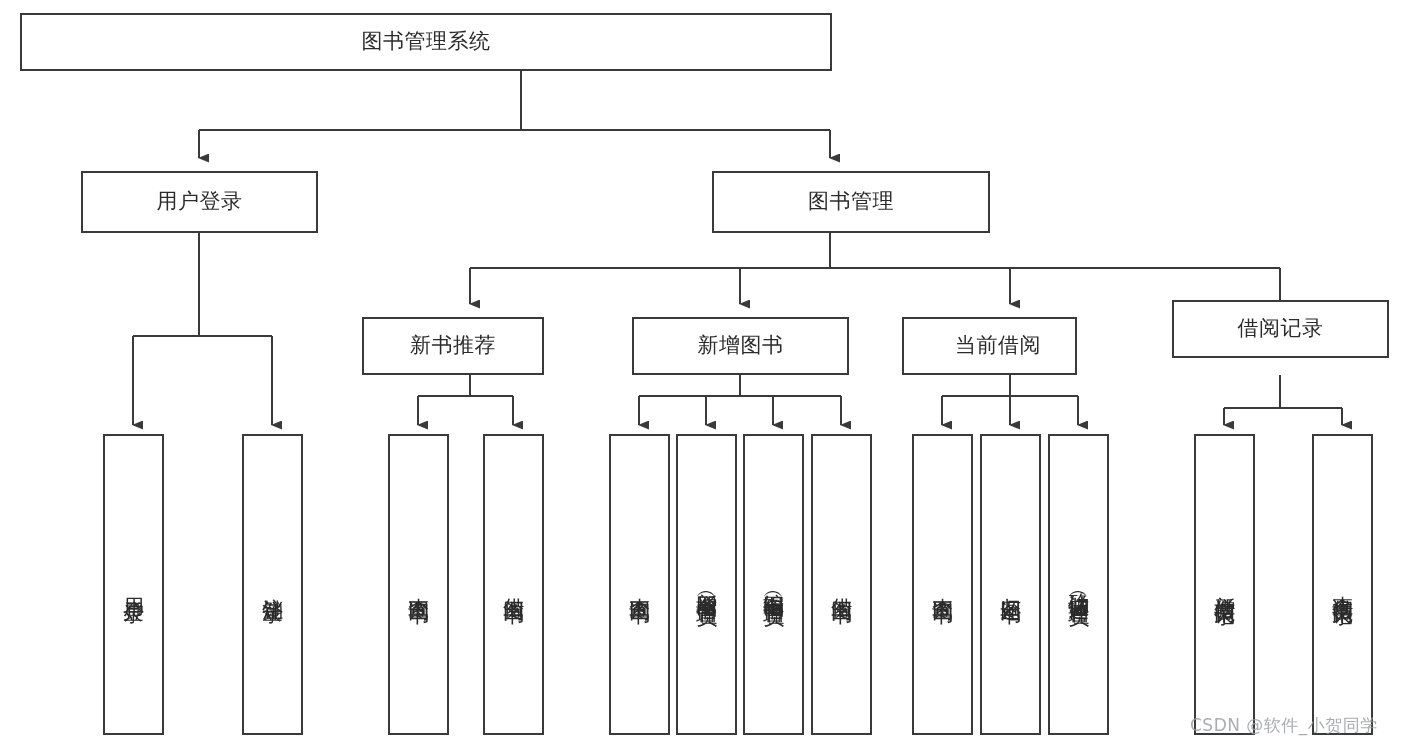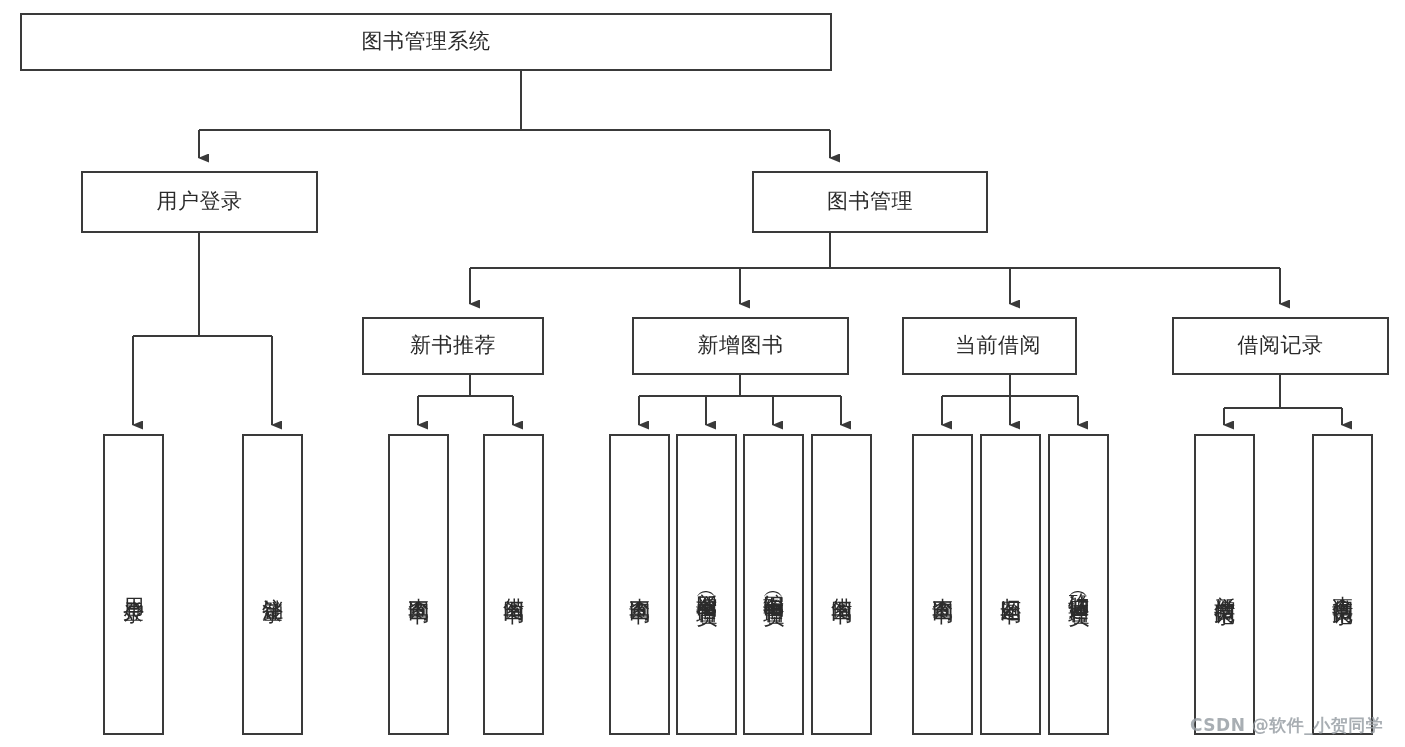--- a/index.html
+++ b/index.html
@@ -116,34 +116,34 @@
     </g>
   </svg>
 
   <div class="node-box" style="left:20px; top:13px; width:812px; height:58px;">
     <span class="node-label-h">图书管理系统</span>
   </div>
 
   <div class="node-box" style="left:81px; top:171px; width:237px; height:62px;">
     <span class="node-label-h">用户登录</span>
   </div>
-  <div class="node-box" style="left:712px; top:171px; width:236px; height:62px;margin-left:40px;">
+  <div class="node-box" style="left:712px; top:171px; width:278px; height:62px;">
     <span class="node-label-h">图书管理</span>
   </div>
 
   <div class="node-box" style="left:362px; top:317px; width:182px; height:58px;">
     <span class="node-label-h">新书推荐</span>
   </div>
   <div class="node-box" style="left:632px; top:317px; width:217px; height:58px;">
     <span class="node-label-h">新增图书</span>
   </div>
   <div class="node-box" style="left:902px; top:317px; width:175px; height:58px;padding-left:17px;">
     <span class="node-label-h">当前借阅</span>
   </div>
-  <div class="node-box" style="left:1172px; top:317px; width:217px; height:58px;">
+  <div class="node-box" style="left:1172px; top:300px; width:217px; height:58px;">
     <span class="node-label-h">借阅记录</span>
   </div>
 
   <div class="node-box" style="left:103px; top:434px; width:61px; height:301px;">
     <span class="node-label-v">用户登录</span>
   </div>
   <div class="node-box" style="left:242px; top:434px; width:61px; height:301px;">
     <span class="node-label-v">注销登录</span>
   </div>
 
@@ -177,15 +177,15 @@
     <span class="node-label-v">确认归还（管理员）</span>
   </div>
 
   <div class="node-box" style="left:1194px; top:434px; width:61px; height:301px;">
     <span class="node-label-v">新增借阅记录</span>
   </div>
   <div class="node-box" style="left:1312px; top:434px; width:61px; height:301px;">
     <span class="node-label-v">查询借阅记录</span>
   </div>
 
-  <div class="watermark" style="left:1190px; top:714px;font-weight:bold;">CSDN @软件_小贺同学</div>
+  <div class="watermark" style="left:1190px; top:714px;">CSDN @软件_小贺同学</div>
 
 </div>
 
 </body></html>

